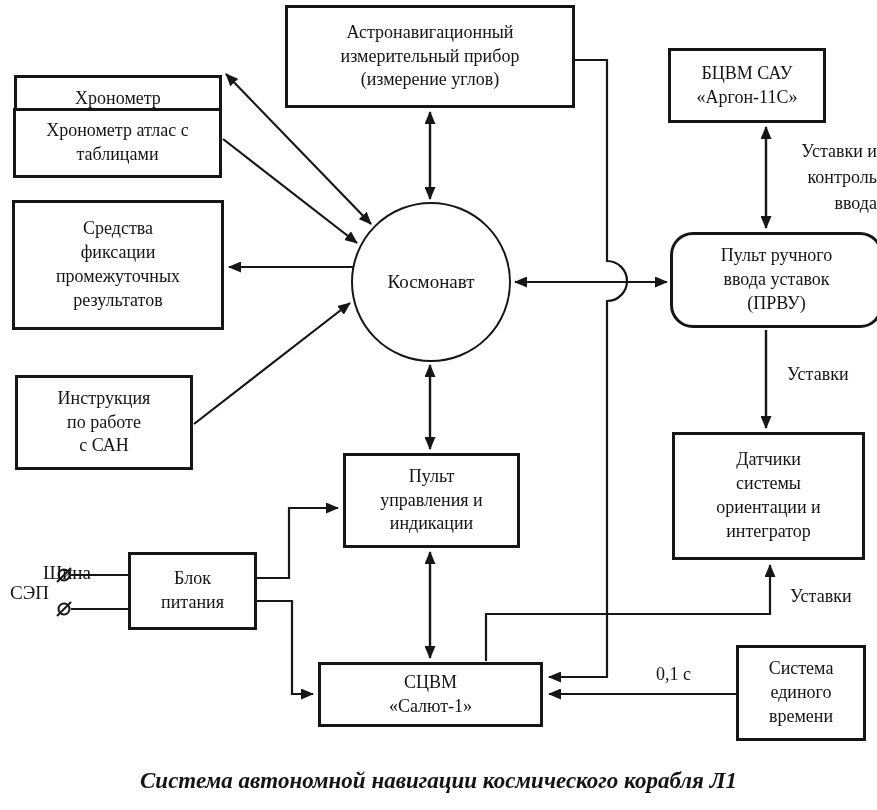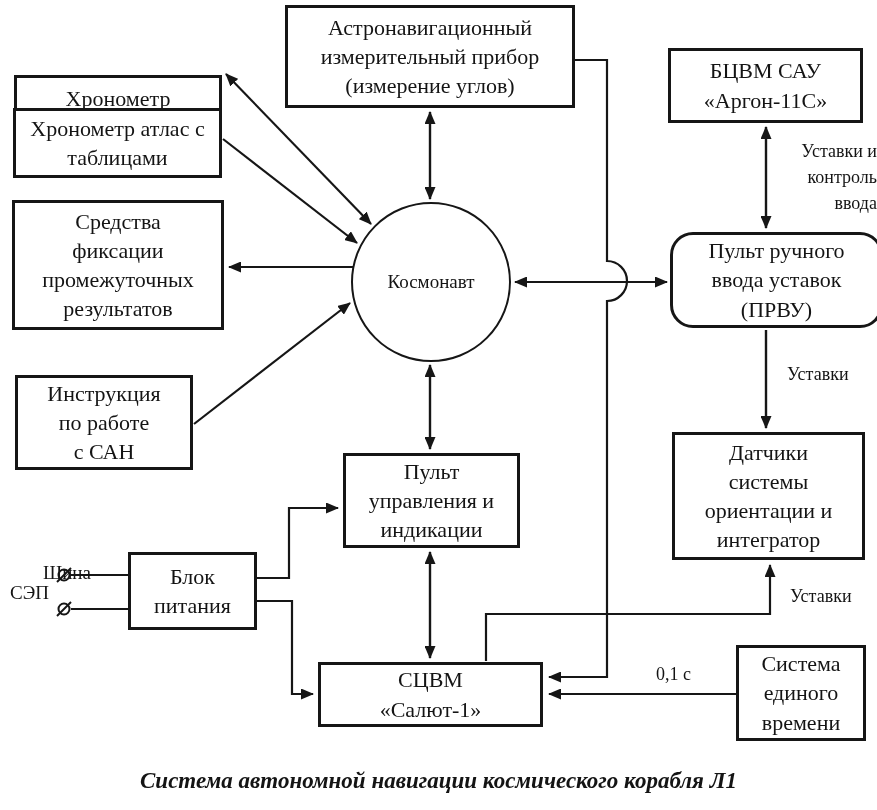--- a/index.html
+++ b/index.html
@@ -20,21 +20,21 @@
   .node {
     position: absolute;
     box-sizing: border-box;
     border: 3px solid #161616;
     background: #ffffff;
     display: flex;
     align-items: center;
     justify-content: center;
     text-align: center;
     white-space: pre-line;
-    font-size: 22px;
+    font-size: 18px;
     line-height: 1.33;
     z-index: 2;
   }
   .circle-node {
     border-radius: 50%;
     border-width: 2px;
     font-size: 19px;
   }
   .edge-label {
     position: absolute;
@@ -126,21 +126,21 @@
   <div class="node" style="left:15px; top:375px; width:178px; height:95px;">Инструкция
 по работе
 с САН</div>
 
   <div class="node" style="left:285px; top:5px; width:290px; height:103px;">Астронавигационный
 измерительный прибор
 (измерение углов)</div>
 
   <div class="node circle-node" style="left:351px; top:202px; width:160px; height:160px;">Космонавт</div>
 
-  <div class="node" style="left:668px; top:48px; width:195px; height:75px;">БЦВМ САУ
+  <div class="node" style="left:668px; top:48px; width:158px; height:75px;">БЦВМ САУ
 «Аргон-11С»</div>
 
   <div class="node" style="left:670px; top:232px; width:213px; height:96px;border-radius:23px;">Пульт ручного
 ввода уставок
 (ПРВУ)</div>
 
   <div class="node" style="left:672px; top:432px; width:193px; height:128px;">Датчики
 системы
 ориентации и
 интегратор</div>

